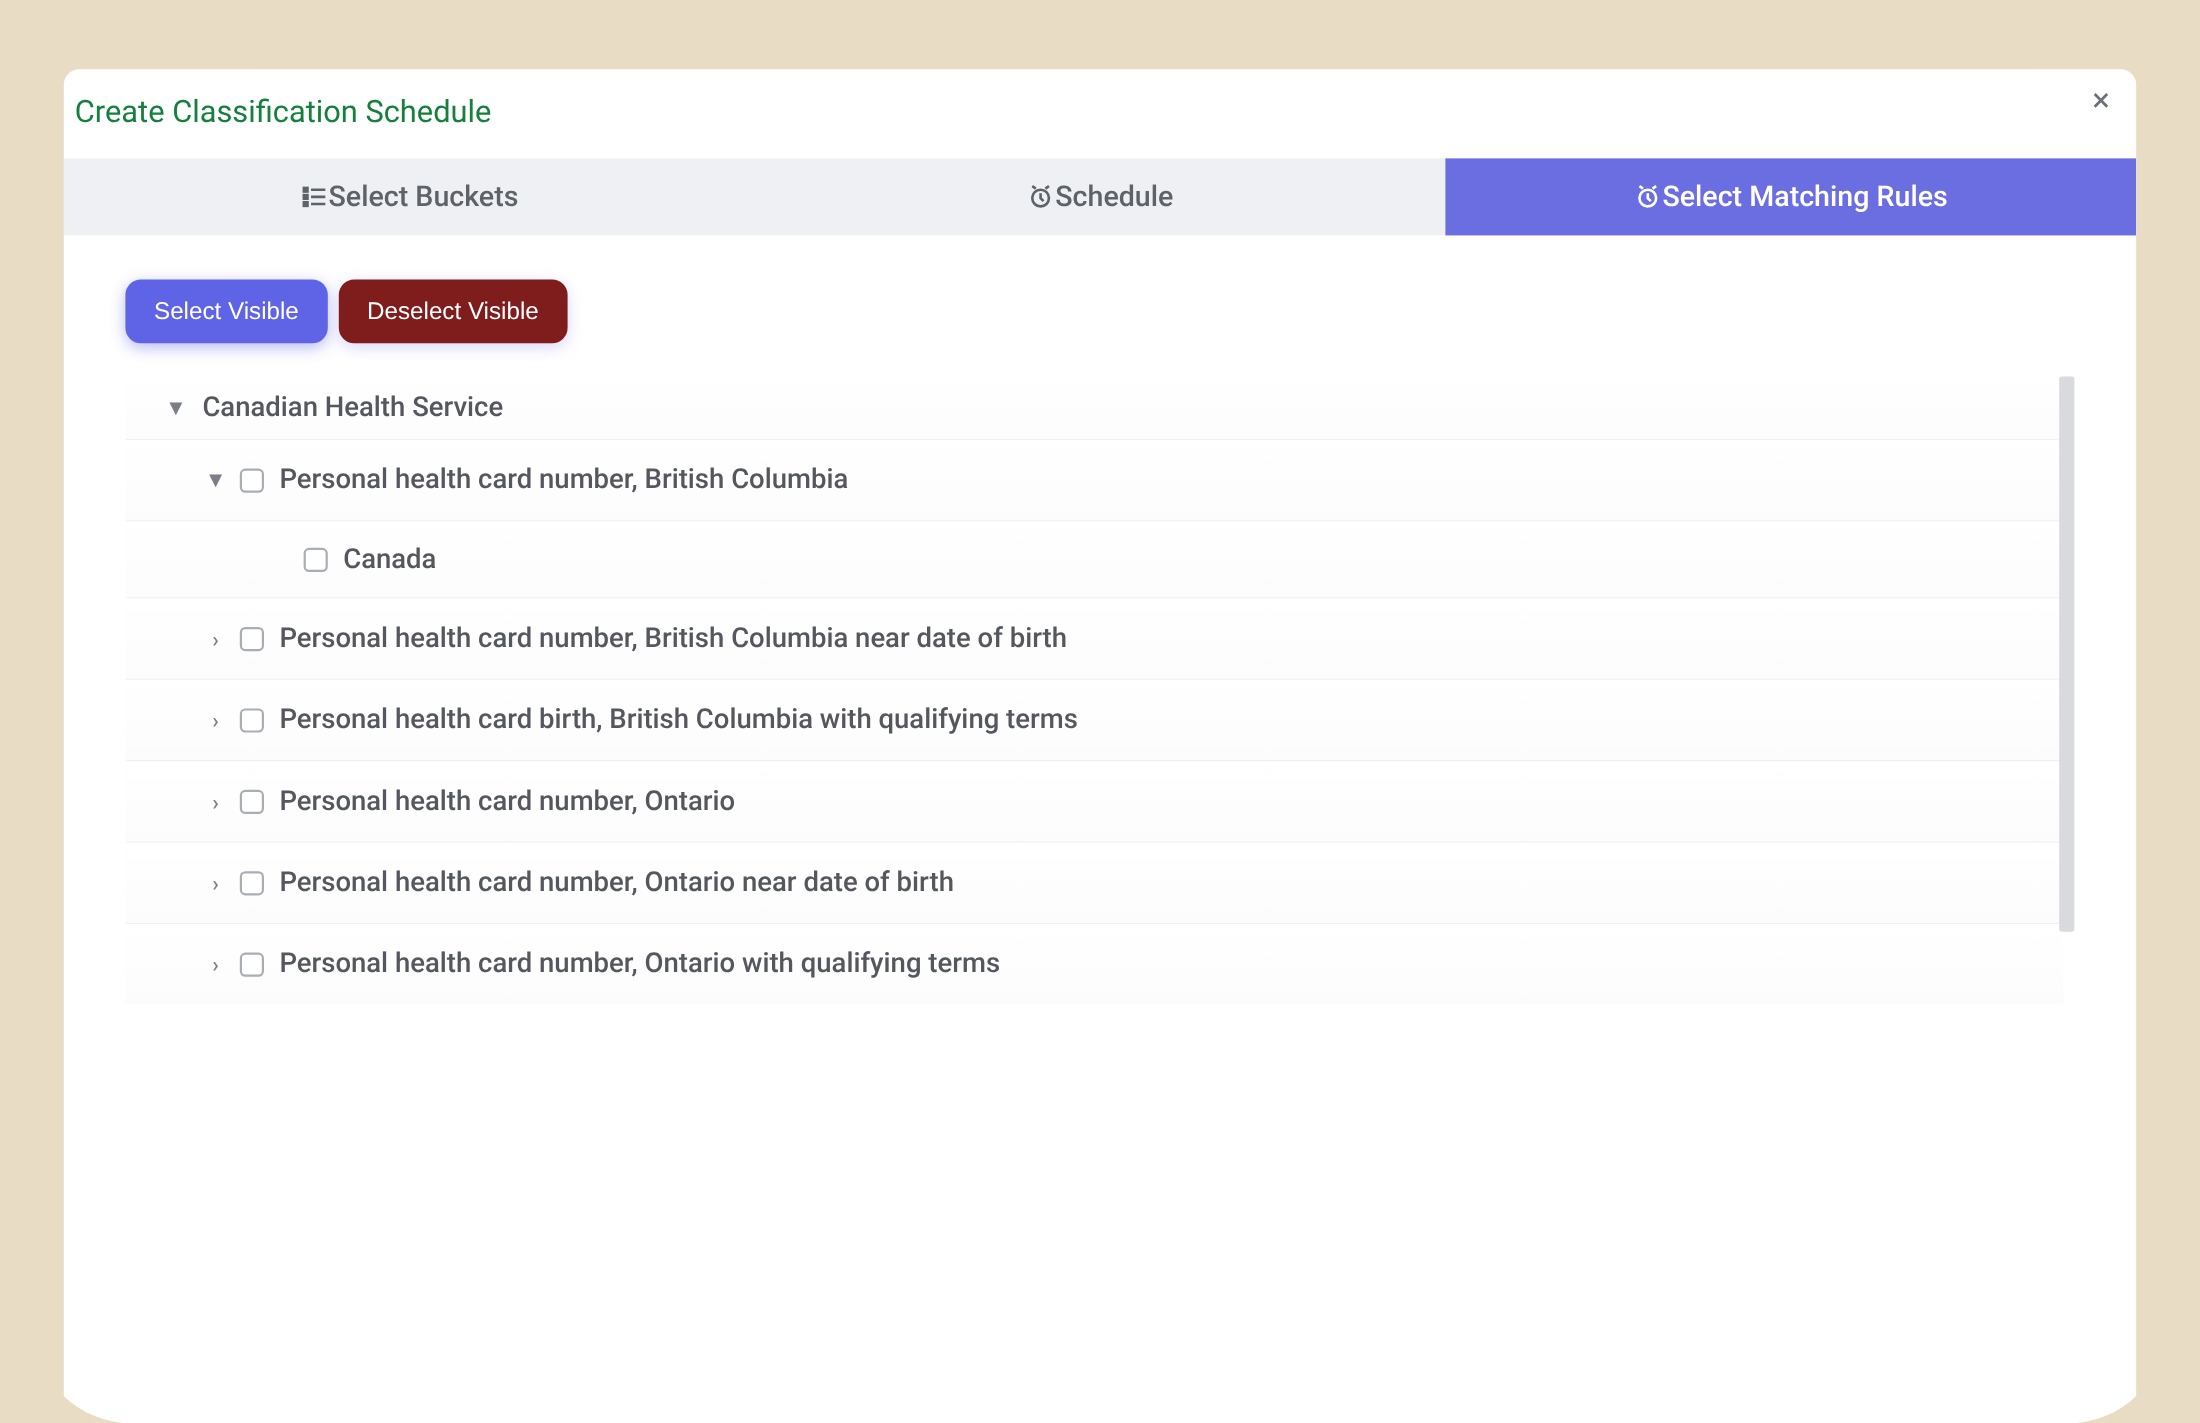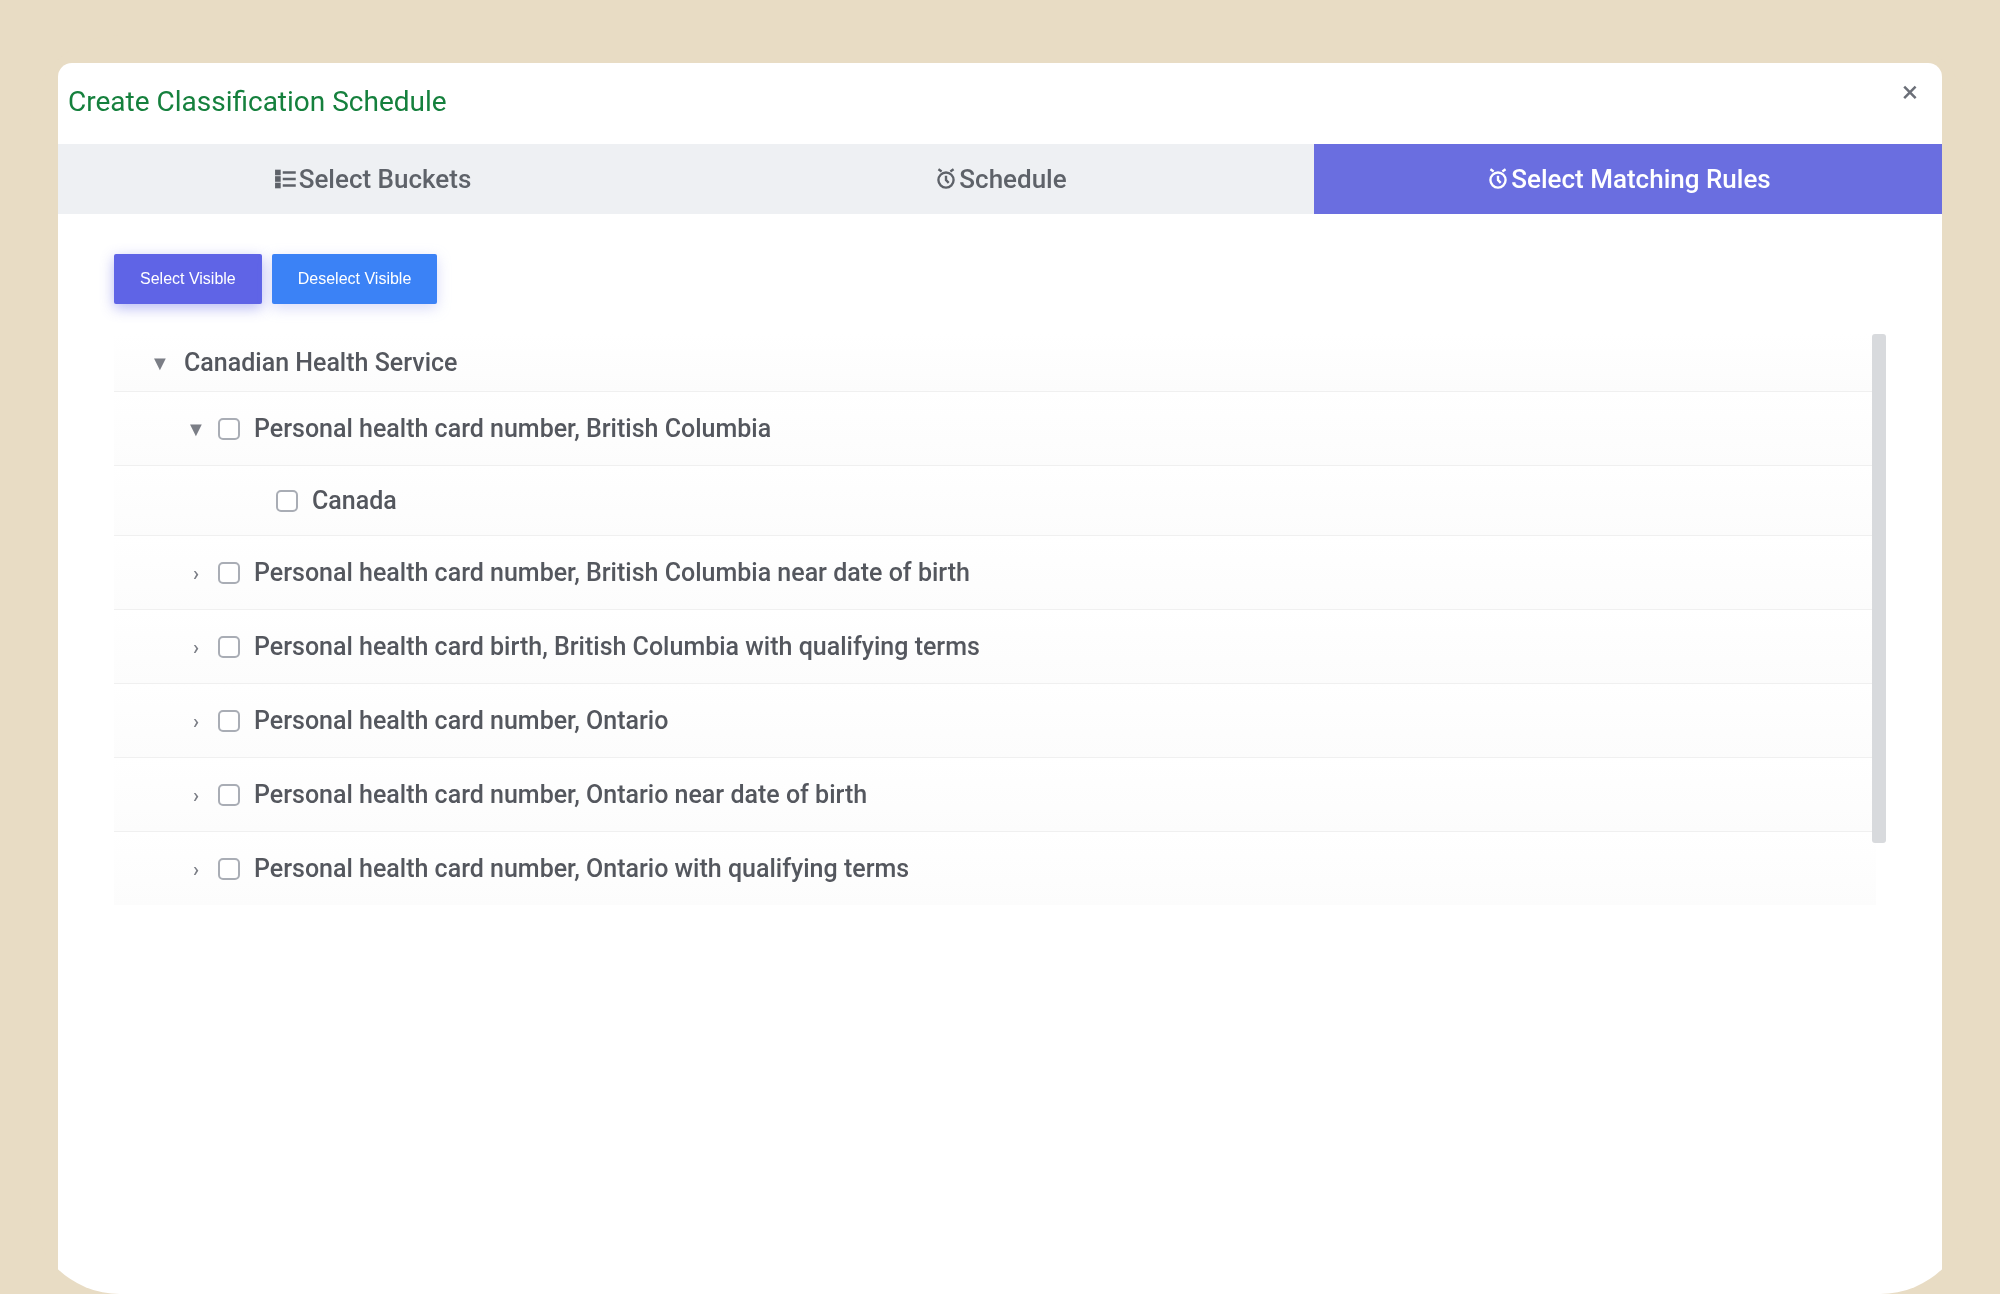--- a/index.html
+++ b/index.html
@@ -69,33 +69,33 @@
     flex-direction: column;
   }
   .btn-row {
     display: flex;
     gap: 10px;
     margin-bottom: 30px;
     padding-left: 0;
   }
   .btn {
     padding: 16px 26px;
-    font-size: 16px;
+    font-size: 22px;
     font-weight: 500;
     border: none;
-    border-radius: 2px;
+    border-radius: 14px;
     cursor: pointer;
     color: #ffffff;
   }
   .btn-primary {
     background: #5f64e6;
     box-shadow: 0 4px 14px rgba(95,100,230,0.45);
   }
   .btn-secondary {
-    background: #3b82f6;
+    background: #7f1d1d;
     box-shadow: 0 4px 14px rgba(157,161,238,0.4);
   }
   .tree-wrap {
     flex: 1;
     position: relative;
     overflow: hidden;
   }
   .tree {
     height: 100%;
     overflow-y: auto;

